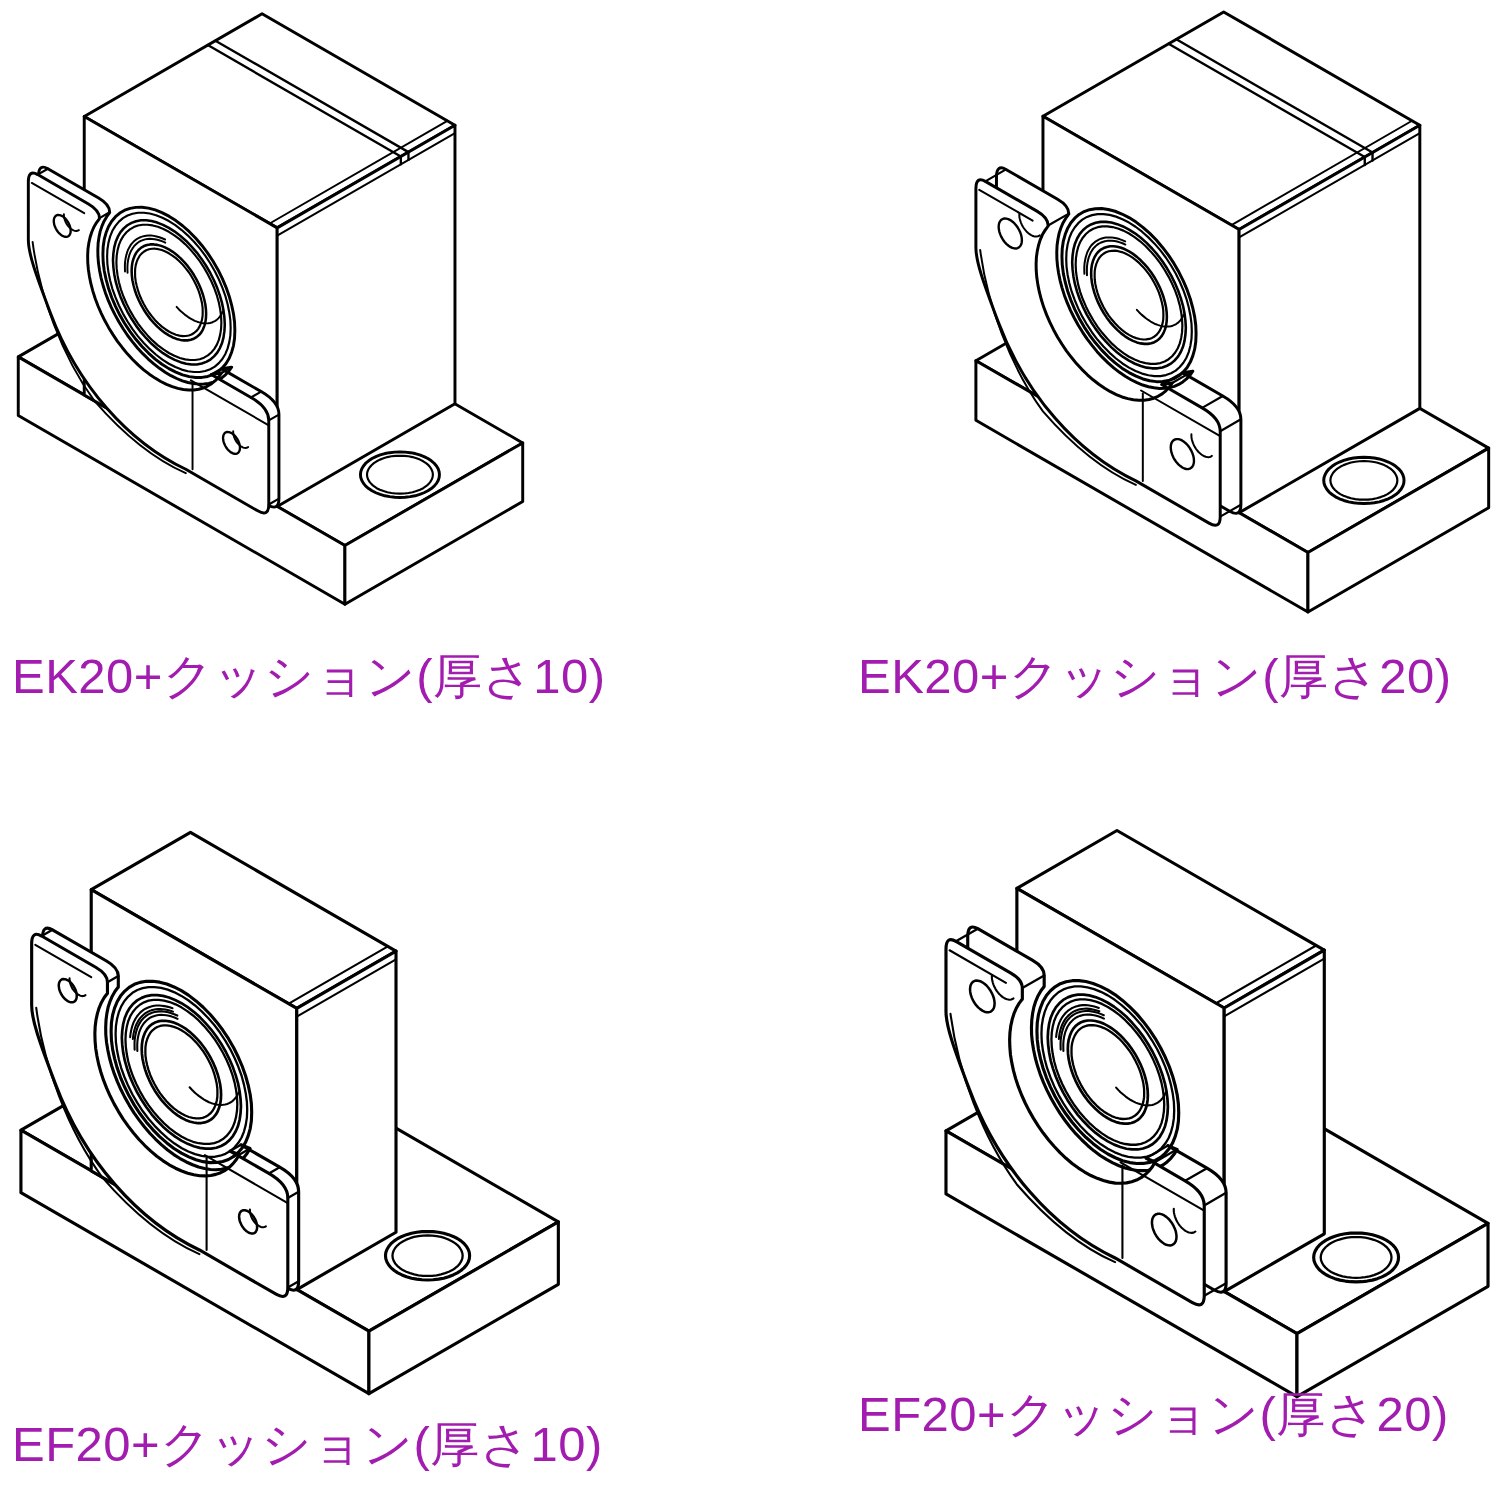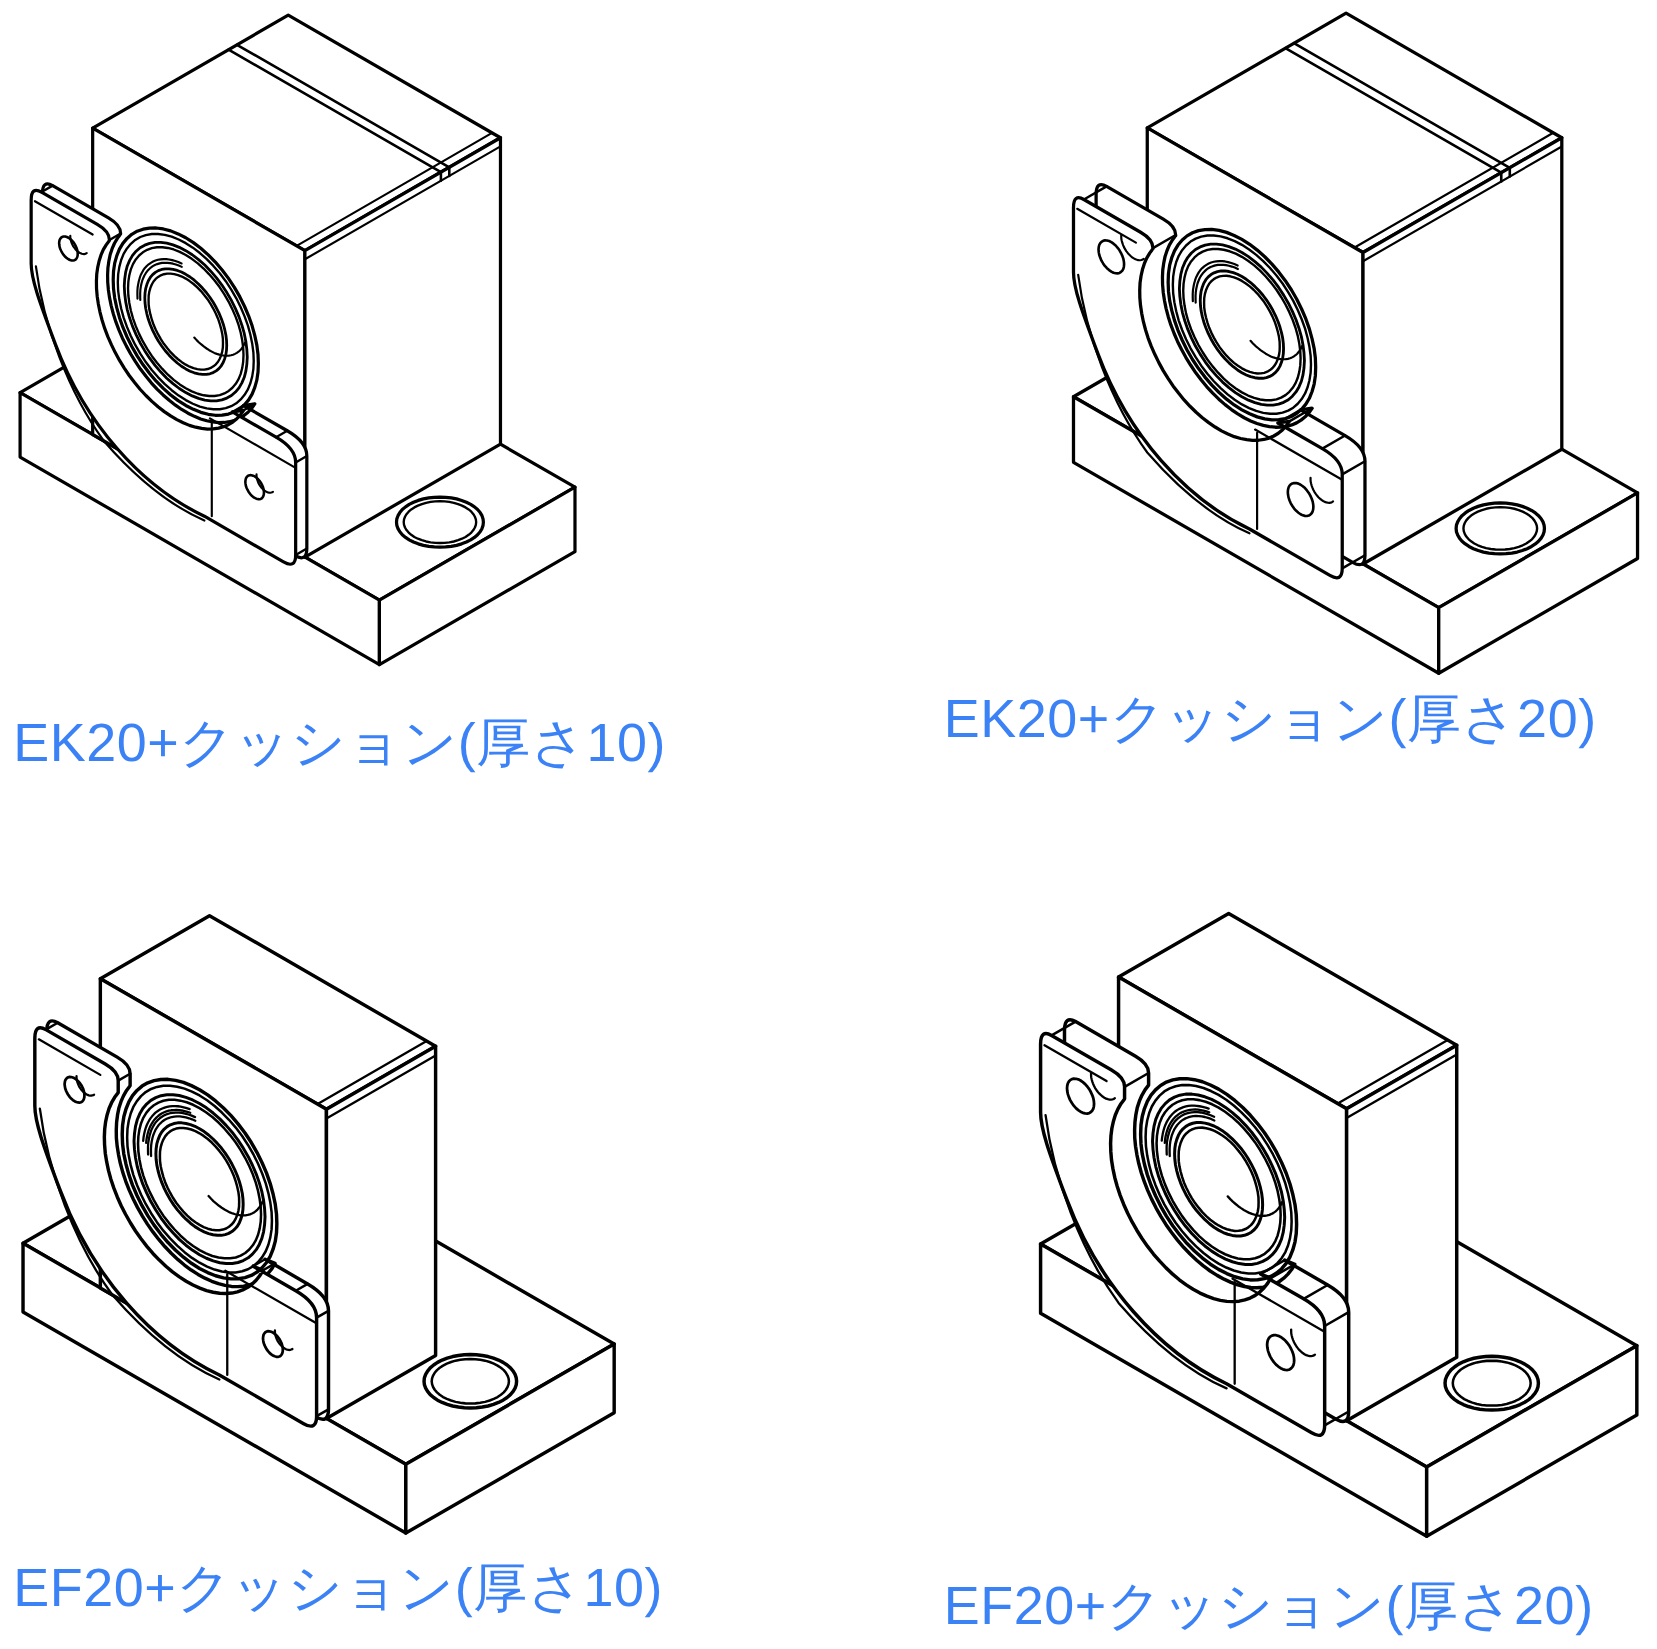--- a/index.html
+++ b/index.html
@@ -1,20 +1,20 @@
 <!DOCTYPE html>
 <html><head>
 <meta charset="utf-8">
 <style>
   html,body{margin:0;padding:0;}
   body{width:1506px;height:1499px;background:#ffffff;position:relative;overflow:hidden;
        font-family:"Liberation Sans", sans-serif;}
   .fig{position:absolute;}
   .fig svg{display:block;width:100%;height:100%;}
-  .cap{position:absolute;font-size:49px;line-height:1.1;letter-spacing:0.5px;color:#3b82f6;
+  .cap{position:absolute;font-size:49px;line-height:1.1;letter-spacing:0.5px;color:#a21caf;
        white-space:nowrap;font-family:"Liberation Sans", sans-serif;}
 </style>
 </head>
 <body>
 
 <div class="fig" style="left:8px;top:6px;width:560px;height:606px;">
   <svg viewBox="-78 -458 538 620" preserveAspectRatio="xMinYMin meet">
       <path d="M -67.5,-99.0 L 114.3,-204.0 L 448.6,-11.0 L 266.7,94.0 Z" fill="#fff" stroke="#000" stroke-width="3" stroke-linejoin="round" stroke-linecap="round"></path>
       <path d="M -67.5,-99.0 L 266.7,94.0 L 266.7,154.0 L -67.5,-39.0 Z" fill="#fff" stroke="#000" stroke-width="3" stroke-linejoin="round" stroke-linecap="round"></path>
       <path d="M 266.7,94.0 L 448.6,-11.0 L 448.6,49.0 L 266.7,154.0 Z" fill="#fff" stroke="#000" stroke-width="3" stroke-linejoin="round" stroke-linecap="round"></path>
@@ -180,15 +180,15 @@
       <path d="M 98.7,-69.0 L 177.5,-23.5" fill="none" stroke="#000" stroke-width="2" stroke-linejoin="round" stroke-linecap="round"></path>
       <path d="M -64.1,-271.0 L -10.4,-240.0" fill="none" stroke="#000" stroke-width="2" stroke-linejoin="round" stroke-linecap="round"></path>
       <path d="M -21.2,-220.3 L -21.4,-222.7 L -21.9,-225.3 L -22.8,-227.9 L -24.0,-230.5 L -25.4,-233.0 L -27.1,-235.3 L -28.9,-237.4 L -30.9,-239.1 L -32.9,-240.5 L -34.9,-241.5 L -36.9,-242.0 L -38.8,-242.1 L -40.4,-241.7 L -41.9,-240.8 L -43.0,-239.6 L -43.9,-238.0 L -44.4,-236.0 L -44.6,-233.8 L -44.4,-231.3 L -43.9,-228.7 L -43.0,-226.1 L -41.9,-223.5 L -40.4,-221.0 L -38.8,-218.7 L -36.9,-216.6 L -34.9,-214.9 L -32.9,-213.5 L -30.9,-212.5 L -28.9,-212.0 L -27.1,-211.9 L -25.4,-212.3 L -24.0,-213.2 L -22.8,-214.4 L -21.9,-216.0 L -21.4,-218.0 L -21.2,-220.3 Z" fill="#fff" stroke="#000" stroke-width="2.4" stroke-linejoin="round" stroke-linecap="round"></path>
       <path d="M -23.8,-246.9 L -23.8,-245.2 L -23.7,-243.4 L -23.3,-241.6 L -22.8,-239.7 L -22.1,-237.8 L -21.3,-235.9 L -20.3,-234.0 L -19.2,-232.3 L -17.9,-230.6 L -16.6,-229.1 L -15.2,-227.8 L -13.8,-226.6 L -12.3,-225.6 L -10.8,-224.8 L -9.3,-224.3 L -7.9,-224.0 L -6.6,-223.9 L -5.3,-224.1 L -4.2,-224.5 L -3.2,-225.2" fill="none" stroke="#000" stroke-width="2" stroke-linejoin="round" stroke-linecap="round"></path>
       <path d="M 152.0,1.8 L 151.8,-0.7 L 151.3,-3.3 L 150.4,-5.9 L 149.2,-8.5 L 147.8,-11.0 L 146.1,-13.3 L 144.3,-15.4 L 142.3,-17.1 L 140.3,-18.5 L 138.3,-19.5 L 136.3,-20.0 L 134.4,-20.1 L 132.8,-19.7 L 131.3,-18.8 L 130.2,-17.6 L 129.3,-16.0 L 128.8,-14.0 L 128.6,-11.8 L 128.8,-9.3 L 129.3,-6.7 L 130.2,-4.1 L 131.3,-1.5 L 132.8,1.0 L 134.4,3.3 L 136.3,5.4 L 138.3,7.1 L 140.3,8.5 L 142.3,9.5 L 144.3,10.0 L 146.1,10.1 L 147.8,9.7 L 149.2,8.8 L 150.4,7.6 L 151.3,6.0 L 151.8,4.0 L 152.0,1.8 Z" fill="#fff" stroke="#000" stroke-width="2.4" stroke-linejoin="round" stroke-linecap="round"></path>
       <path d="M 149.4,-24.9 L 149.4,-23.2 L 149.5,-21.4 L 149.9,-19.6 L 150.4,-17.7 L 151.1,-15.8 L 151.9,-13.9 L 152.9,-12.0 L 154.0,-10.3 L 155.3,-8.6 L 156.6,-7.1 L 158.0,-5.8 L 159.4,-4.6 L 160.9,-3.6 L 162.4,-2.8 L 163.9,-2.3 L 165.3,-2.0 L 166.6,-1.9 L 167.9,-2.1 L 169.0,-2.5 L 170.0,-3.2" fill="none" stroke="#000" stroke-width="2" stroke-linejoin="round" stroke-linecap="round"></path>
     </svg>
 </div>
 
 <div class="cap" style="left:12px;top:650px;">EK20+クッション(厚さ10)</div>
-<div class="cap" style="left:858px;top:628px;text-align:right;">EK20+クッション(厚さ20)</div>
+<div class="cap" style="left:858px;top:650px;text-align:right;">EK20+クッション(厚さ20)</div>
 <div class="cap" style="left:12px;top:1418px;text-align:center;">EF20+クッション(厚さ10)</div>
-<div class="cap" style="left:858px;top:1434px;">EF20+クッション(厚さ20)</div>
+<div class="cap" style="left:858px;top:1388px;">EF20+クッション(厚さ20)</div>
 
 </body></html>

